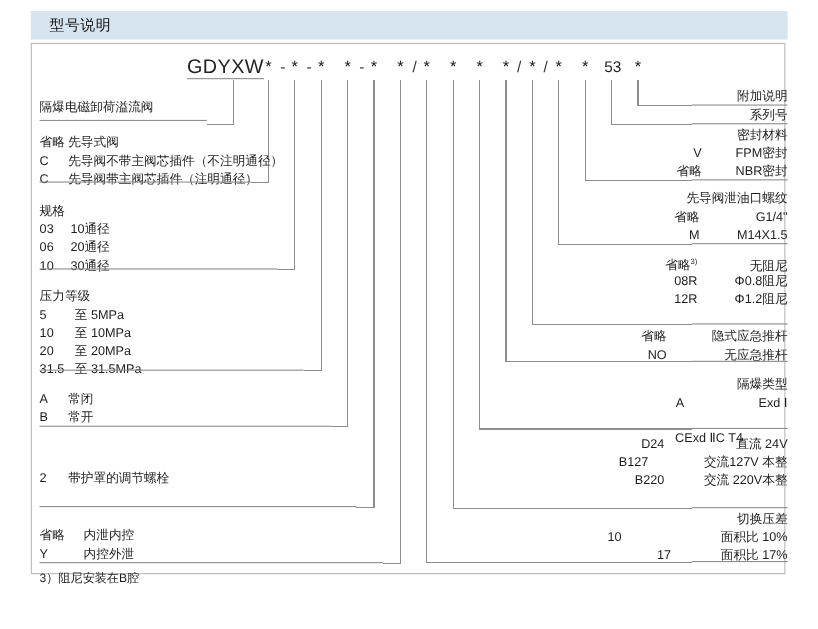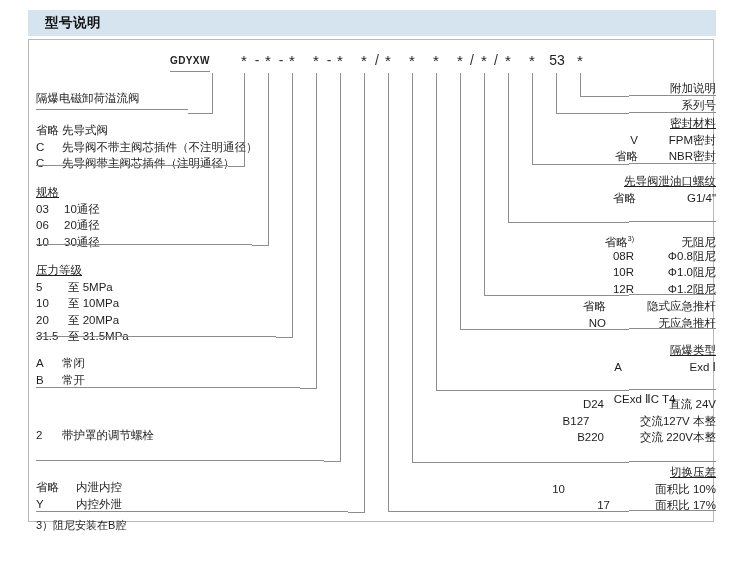--- a/index.html
+++ b/index.html
@@ -22,21 +22,21 @@
     left: 28px;
     top: 10px;
     width: 688px;
     height: 26px;
     background: #d6e4f0;
     display: flex;
     align-items: center;
   }
   #header-title {
     font-size: 13.5px;
-    font-weight: bold;
+    font-weight: normal;
     color: #111111;
     letter-spacing: 0.5px;
     margin-left: 17px;
   }
 
   
   #diagram-frame {
     position: absolute;
     left: 28px;
     top: 39px;
@@ -68,22 +68,22 @@
     position: absolute;
     left: 0;
     top: 52px;
     width: 744px;
     height: 22px;
   }
   #model-prefix {
     position: absolute;
     left: 170px;
     top: 0;
-    font-size: 10px;
-    font-weight: bold;
+    font-size: 18px;
+    font-weight: normal;
     letter-spacing: 0.4px;
     color: #222;
     border-bottom: 1px solid #8d8d8d;
     padding-bottom: 2px;
     line-height: 17px;
   }
   .code-token {
     position: absolute;
     top: 0;
     font-size: 14px;
@@ -116,21 +116,20 @@
   }
   .ann .k {
     display: inline-block;
     text-align: left;
   }
   .ann .v {
     display: inline-block;
   }
   .ann .hdr {
     font-weight: normal;
-    text-decoration: underline;
   }
   .sup {
     font-size: 7px;
     vertical-align: super;
   }
 
   
   .underline-rule {
     position: absolute;
     height: 0;
@@ -261,27 +260,27 @@
 <div class="ann right" style="right:28px; top:115px; width:200px;">
   <span class="row"><span class="v hdr">密封材料</span></span>
   <span class="row"><span class="k" style="width:52px;text-align:right;">V</span><span class="v" style="display:inline-block;width:78px;text-align:right;">FPM密封</span></span>
   <span class="row"><span class="k" style="width:52px;text-align:right;">省略</span><span class="v" style="display:inline-block;width:78px;text-align:right;">NBR密封</span></span>
 </div>
 <div class="underline-rule" style="left:629px; top:163px; width:87px;"></div>
 
 <div class="ann right" style="right:28px; top:173px; width:220px;">
   <span class="row"><span class="v hdr">先导阀泄油口螺纹</span></span>
   <span class="row"><span class="k" style="width:52px;text-align:right;">省略</span><span class="v" style="display:inline-block;width:80px;text-align:right;">G1/4"</span></span>
+  <span class="row"><span class="k" style="width:52px;text-align:right;">M</span><span class="v" style="display:inline-block;width:80px;text-align:right;">M14X1.5</span></span>
 </div>
 <div class="underline-rule" style="left:629px; top:221px; width:87px;"></div>
 
 <div class="ann right" style="right:28px; top:231px; width:210px;">
   <span class="row"><span class="k" style="width:56px;text-align:right;">省略<span class="sup">3)</span></span><span class="v" style="display:inline-block;width:82px;text-align:right;">无阻尼</span></span>
   <span class="row"><span class="k" style="width:56px;text-align:right;">08R</span><span class="v" style="display:inline-block;width:82px;text-align:right;">Φ0.8阻尼</span></span>
-  <span class="row"><span class="k" style="width:56px;text-align:right;">10R</span><span class="v" style="display:inline-block;width:82px;text-align:right;">Φ1.0阻尼</span></span>
   <span class="row"><span class="k" style="width:56px;text-align:right;">12R</span><span class="v" style="display:inline-block;width:82px;text-align:right;">Φ1.2阻尼</span></span>
 </div>
 <div class="underline-rule" style="left:629px; top:294px; width:87px;"></div>
 
 <div class="ann right" style="right:28px; top:298px; width:210px;">
   <span class="row"><span class="k" style="width:56px;text-align:right;">省略</span><span class="v" style="display:inline-block;width:110px;text-align:right;">隐式应急推杆</span></span>
   <span class="row"><span class="k" style="width:56px;text-align:right;">NO</span><span class="v" style="display:inline-block;width:110px;text-align:right;">无应急推杆</span></span>
 </div>
 <div class="underline-rule" style="left:629px; top:328px; width:87px;"></div>
 

